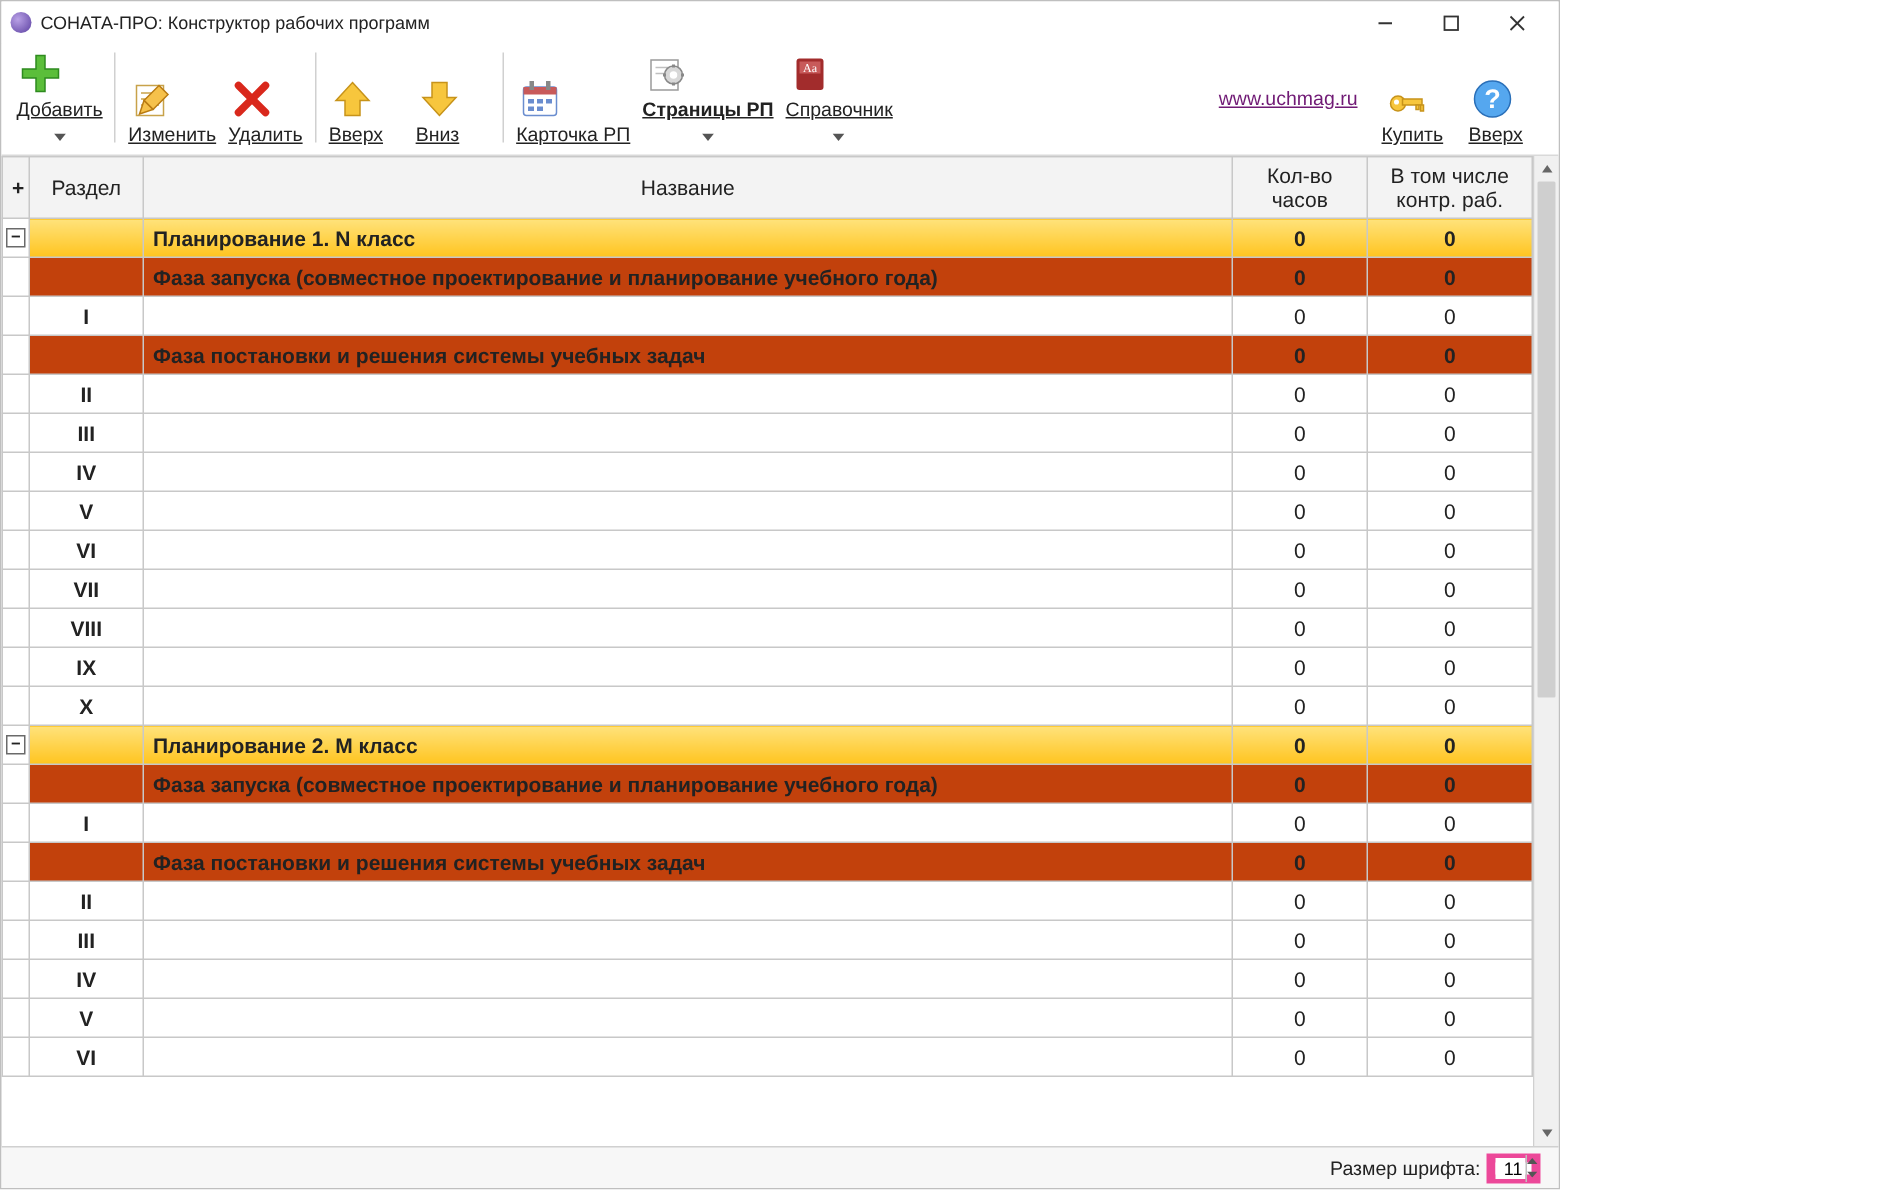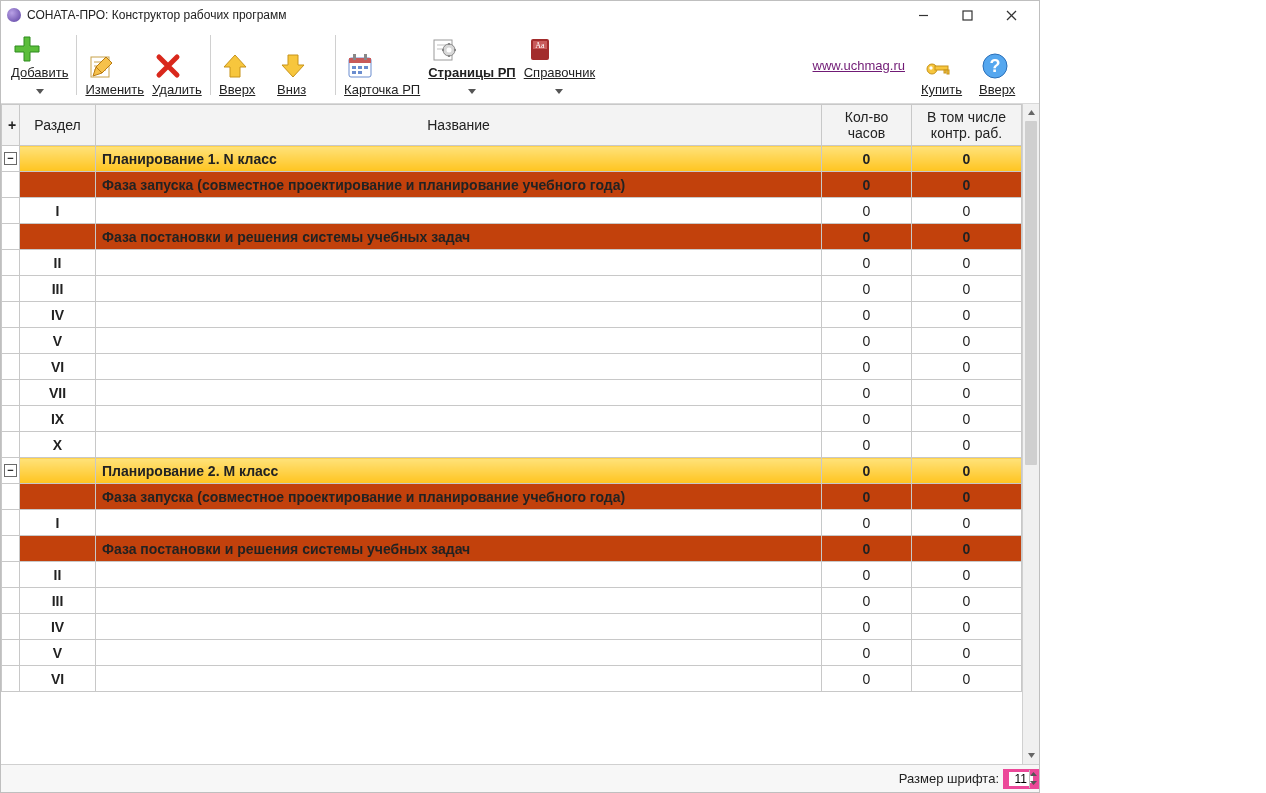--- a/index.html
+++ b/index.html
@@ -38,21 +38,21 @@
   .expand-box { width: 13px; height: 13px; border: 1px solid #6a6a6a; background: #fff; display: flex; align-items: center; justify-content: center; font-size: 11px; line-height: 1; }
   .grid tbody tr.row-plan td:first-child { background: #fff; padding: 0; }
   .grid tbody tr.row-plan td:first-child .expand-box { margin: auto; }
   .grid tbody tr td:first-child { background: #fff; }
   .grid thead th:first-child { font-weight: bold; }
   .scrollbar { width: 17px; background: #f0f0f0; border-left: 1px solid #d0d0d0; display: flex; flex-direction: column; }
   .scrollbar .arrow { height: 17px; display: flex; align-items: center; justify-content: center; background: #f0f0f0; }
   .scrollbar .arrow svg { width: 9px; height: 9px; fill: #666; }
   .scrollbar .track { flex: 1; background: #f0f0f0; position: relative; }
   .scrollbar .thumb { position: absolute; left: 2px; right: 2px; top: 0; height: 55%; background: #cfcfcf; border-radius: 1px; }
-  .statusbar { height: 28px; border-top: 1px solid #d0d0d0; display: flex; align-items: center; justify-content: flex-end; padding: 0 0; background: #f7f7f7; font-size: 13px; }
+  .statusbar { height: 28px; border-top: 1px solid #d0d0d0; display: flex; align-items: center; justify-content: flex-end; padding: 0 12px; background: #f7f7f7; font-size: 13px; }
   .spinner { width: 36px; height: 20px; border: 6px solid #ec4899; background: #fff; display: flex; align-items: center; margin-left: 4px; }
   .spinner input { width: 20px; border: none; text-align: right; font-size: 12px; padding: 0 2px; outline: none; }
   .spinner .spinbtns { width: 12px; display: flex; flex-direction: column; border-left: 1px solid #c0c0c0; }
   .spinner .spinbtns div { height: 9px; display: flex; align-items: center; justify-content: center; }
   .spinner .spinbtns svg { width: 7px; height: 4px; fill: #555; }
 </style>
 </head>
 <body>
 
 <div class="window">
@@ -313,20 +313,27 @@
             </tr>
             <tr>
               <td></td>
               <td class="section">VII</td>
               <td></td>
               <td class="num">0</td>
               <td class="num">0</td>
             </tr>
             <tr>
               <td></td>
+              <td class="section">VIII</td>
+              <td></td>
+              <td class="num">0</td>
+              <td class="num">0</td>
+            </tr>
+            <tr>
+              <td></td>
               <td class="section">IX</td>
               <td></td>
               <td class="num">0</td>
               <td class="num">0</td>
             </tr>
             <tr>
               <td></td>
               <td class="section">X</td>
               <td></td>
               <td class="num">0</td>

